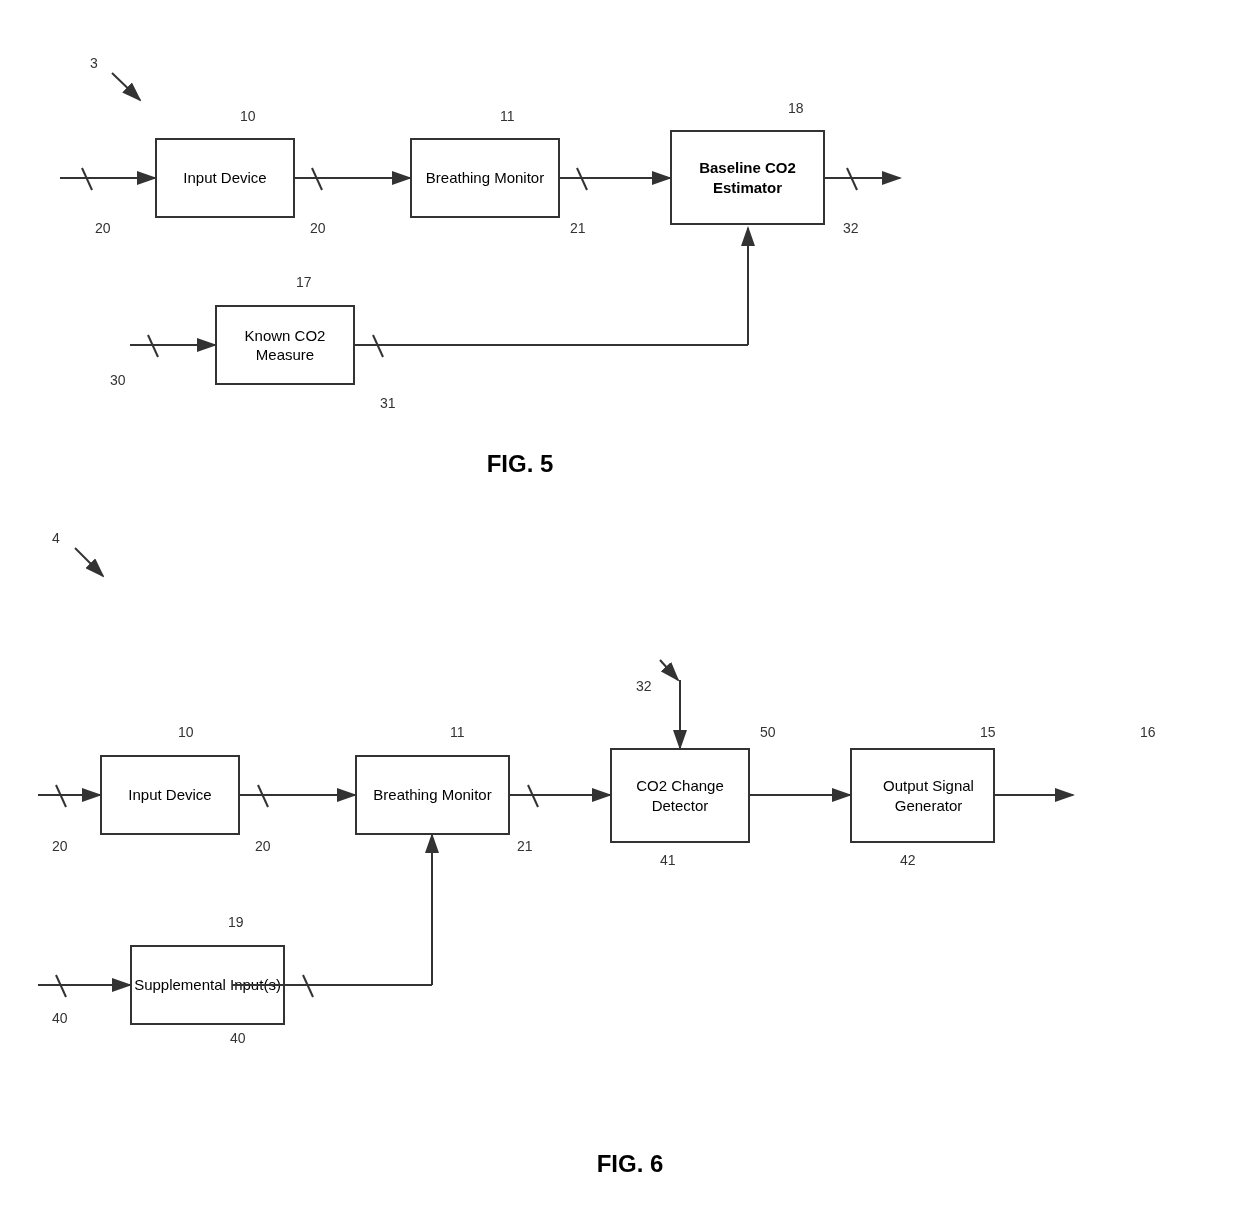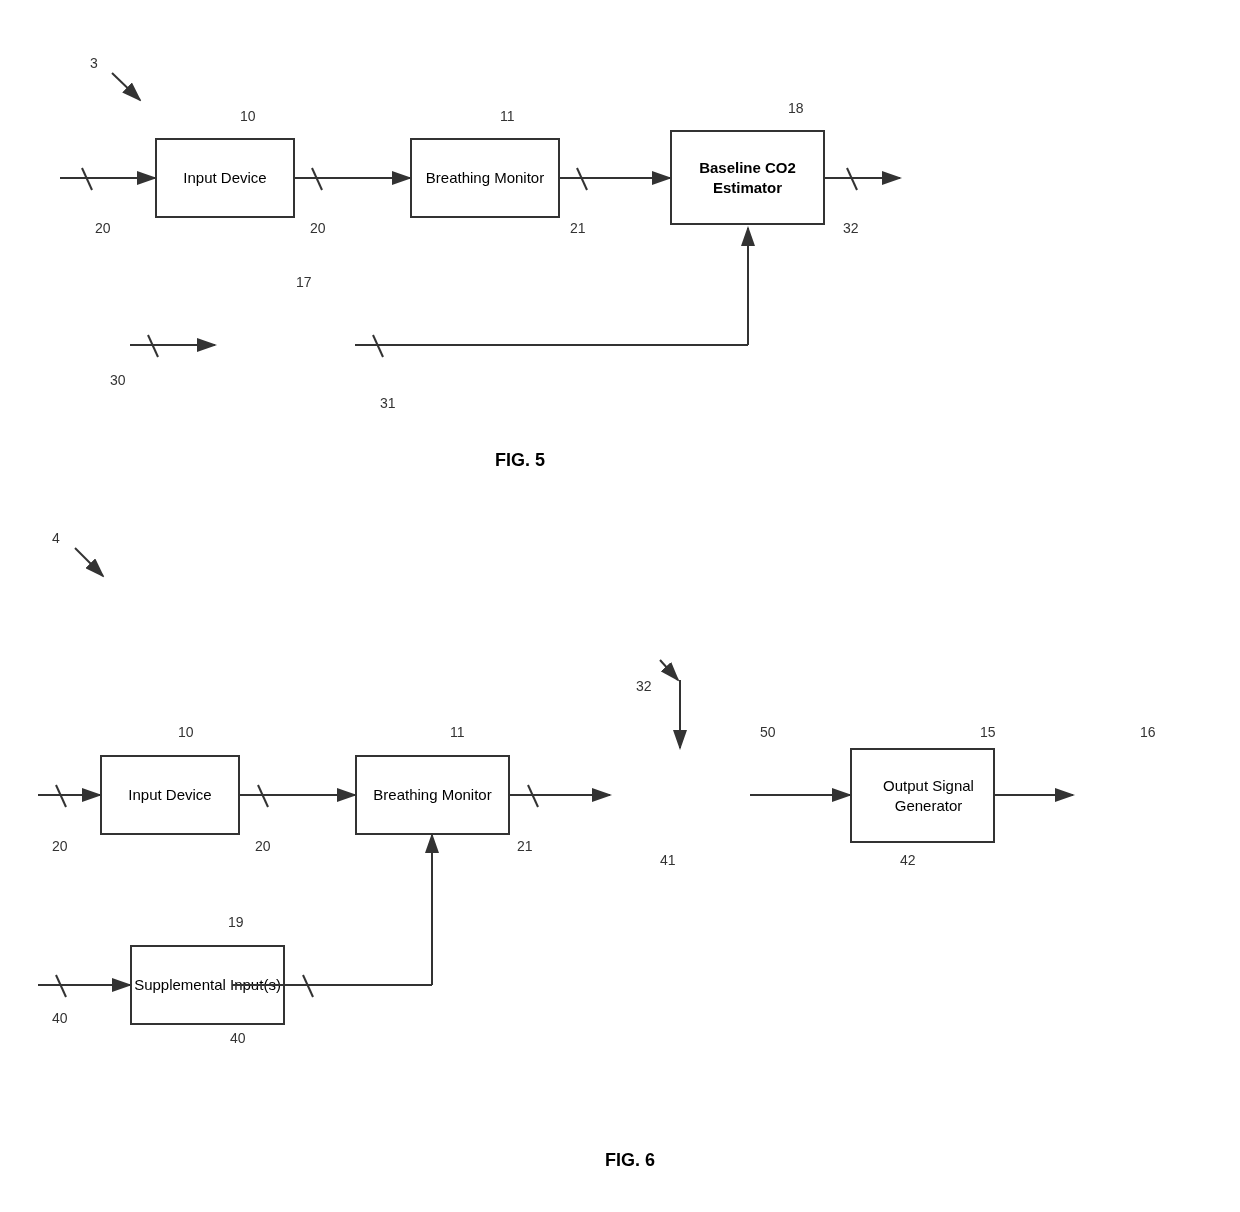--- a/index.html
+++ b/index.html
@@ -30,21 +30,21 @@
     }
     
     .label {
       position: absolute;
       font-size: 14px;
       color: #333;
     }
     
     .fig-caption {
       position: absolute;
-      font-size: 18px;
+      font-size: 24px;
       font-weight: bold;
       text-align: center;
     }
     svg.arrows {
       position: absolute;
       top: 0;
       left: 0;
       width: 1240px;
       height: 1212px;
       pointer-events: none;
@@ -60,20 +60,23 @@
   </div>
 
   <div class="block" style="left:410px; top:138px; width:150px; height:80px;">
     <span>Breathing Monitor</span>
   </div>
 
   <div class="block" style="left:670px; top:130px; width:155px; height:95px;font-weight:bold;">
     <span>Baseline CO2 Estimator</span>
   </div>
 
+  <div class="block" style="left:215px; top:305px; width:140px; height:80px;">
+    <span>Known CO2 Measure</span>
+  </div>
 
   <div class="label" style="left:90px; top:55px;">3</div>
   <div class="label" style="left:240px; top:108px;">10</div>
   <div class="label" style="left:500px; top:108px;">11</div>
   <div class="label" style="left:788px; top:100px;">18</div>
   <div class="label" style="left:296px; top:274px;">17</div>
 
   <div class="label" style="left:95px; top:220px;">20</div>
   <div class="label" style="left:310px; top:220px;">20</div>
   <div class="label" style="left:570px; top:220px;">21</div>
@@ -84,20 +87,23 @@
   <div class="fig-caption" style="left:420px; top:450px; width:200px;">FIG. 5</div>
 
   <div class="block" style="left:100px; top:755px; width:140px; height:80px;">
     <span>Input Device</span>
   </div>
 
   <div class="block" style="left:355px; top:755px; width:155px; height:80px;">
     <span>Breathing Monitor</span>
   </div>
 
+  <div class="block" style="left:610px; top:748px; width:140px; height:95px;">
+    <span>CO2 Change Detector</span>
+  </div>
 
   <div class="block" style="left:850px; top:748px; width:145px; height:95px;padding-left:12px;">
     <span>Output Signal Generator</span>
   </div>
 
 
   <div class="block" style="left:130px; top:945px; width:155px; height:80px;">
     <span>Supplemental Input(s)</span>
   </div>
 

